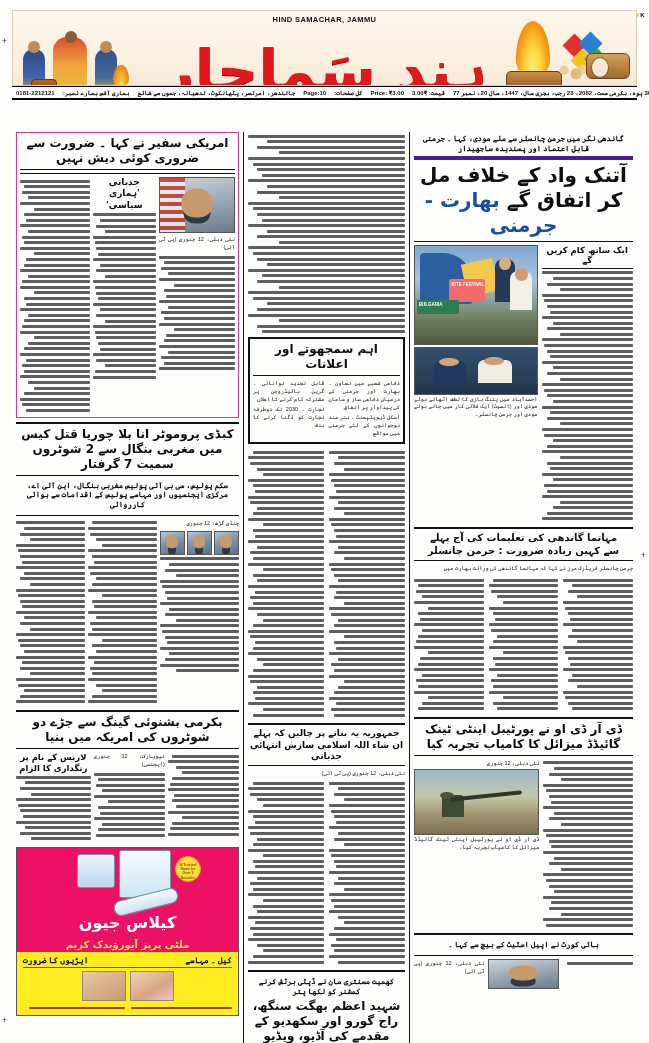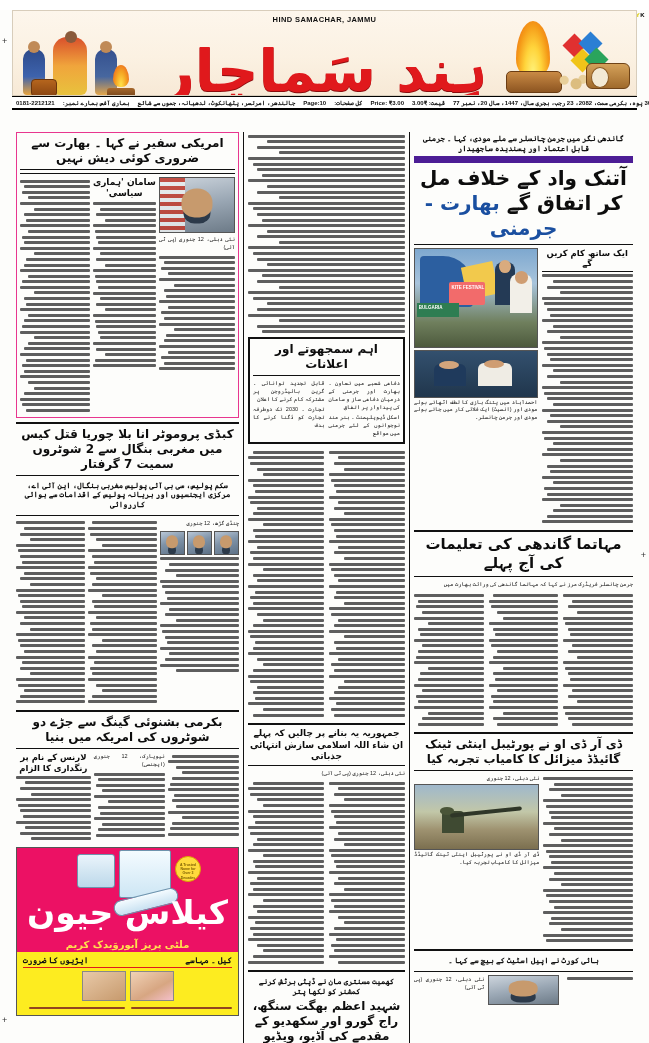--- a/index.html
+++ b/index.html
@@ -28,21 +28,21 @@
   .cmyk span:nth-child(4){color:#000;}
   .regmark { position:absolute; font-size:9px; color:#333; }
   .regmark.left-top { left:2px; top:26px; }
   .regmark.left-bot { left:2px; top:1005px; }
   .regmark.right-mid { right:3px; top:540px; }
 
   
   .masthead {
     position: relative;
     margin: 10px 12px 0 12px;
-    height: 86px;
+    height: 76px;
     background: linear-gradient(180deg,#fdf6ec 0%, #fbf1e2 55%, #f7e9d6 100%);
     border: 1px solid #d8cdbb;
     overflow: hidden;
   }
   .paper-locale {
     position:absolute; left:0; right:0; top:4px;
     text-align:center; font-size:7.5px; font-weight:bold;
     letter-spacing:.4px; color:#111;
   }
   .logo-urdu {
@@ -146,21 +146,21 @@
     opacity:.82;
   }
   .ln.s1{width:100%} .ln.s2{width:94%} .ln.s3{width:88%}
   .ln.s4{width:97%} .ln.s5{width:80%} .ln.s6{width:91%}
 
   .hl {
     direction:rtl; text-align:center; font-family:"DejaVu Sans",sans-serif;
     font-weight:bold; color:#0d0d0d; line-height:1.25;
   }
   .hl-xl { font-size:20px; }
-  .hl-lg { font-size:15px; }
+  .hl-lg { font-size:10px; }
   .hl-md { font-size:12px; }
   .hl-sm { font-size:10px; }
   .hl-blue { color:#1a4fa0; }
   .kicker {
     direction:rtl; text-align:center; font-size:7.5px; font-weight:bold;
     color:#111; line-height:1.3; padding:2px 2px;
   }
   .rule { height:1px; background:#111; margin:3px 0; }
   .rule.thick { height:2px; }
 
@@ -208,21 +208,21 @@
   }
   .ad-badge {
     position:absolute; left:158px; top:8px; width:26px; height:26px;
     border-radius:50%; background:#ffd93d; border:1px solid #d7a600;
     font-size:3.5px; color:#7a5c00; text-align:center; line-height:1.2;
     padding-top:6px; font-weight:bold;
   }
   .ad-brand {
     position:absolute; right:6px; left:6px; bottom:20px;
     text-align:center; direction:rtl; color:#fff; font-weight:bold;
-    font-size:33px; font-family:"DejaVu Sans",sans-serif;
+    font-size:16px; font-family:"DejaVu Sans",sans-serif;
   }
   .ad-sub {
     position:absolute; right:6px; left:6px; bottom:2px;
     text-align:center; direction:rtl; color:#ffe14d; font-weight:bold;
     font-size:10px; font-family:"DejaVu Sans",sans-serif;
   }
   .ad-yellow { background:#fdec20; padding:4px 6px; }
   .ad-yellow .head2 {
     display:flex; justify-content:space-between; direction:rtl;
     font-size:8px; font-weight:bold; color:#111;
@@ -295,21 +295,21 @@
     <div class="sep"></div>
 
   </div>
 
   <div class="content">
 
     <div class="col col-left">
       <div class="inner">
 
         <div class="boxed pinkbox" style="padding:3px 3px 2px;">
-          <div class="hl hl-md">امریکی سفیر نے کہا ۔ بھارت سے ضروری کوئی دیش نہیں</div>
+          <div class="hl hl-md">امریکی سفیر نے کہا ۔ ضرورت سے ضروری کوئی دیش نہیں</div>
           <div class="rule"></div>
           <div class="rule"></div>
           <div style="display:flex; gap:3px; margin-top:2px;">
             <div style="flex:1.1">
               <div class="urdu-lines">
                 <div class="ln s1"></div>
                   <div class="ln s2"></div>
                   <div class="ln s4"></div>
                 <div class="ln s3"></div>
                   <div class="ln s1"></div>
@@ -346,21 +346,21 @@
                   <div class="ln s1"></div>
                 <div class="ln s3"></div>
                   <div class="ln s5"></div>
                   <div class="ln s2"></div>
                 <div class="ln s1"></div>
                   <div class="ln s4"></div>
                   <div class="ln s6"></div>
               </div>
             </div>
             <div style="flex:1">
-              <div class="hl hl-sm" style="font-size:9px;">سامان 'ہماری سیاسی'</div>
+              <div class="hl hl-sm" style="font-size:9px;">جذباتی 'ہماری سیاسی'</div>
               <div class="urdu-lines" style="margin-top:2px">
                 <div class="ln s1"></div>
                   <div class="ln s3"></div>
                   <div class="ln s2"></div>
                 <div class="ln s5"></div>
                   <div class="ln s1"></div>
                   <div class="ln s4"></div>
                 <div class="ln s2"></div>
                   <div class="ln s6"></div>
                   <div class="ln s1"></div>
@@ -418,21 +418,21 @@
               </div>
             </div>
           </div>
         </div>
 
         <div class="rule thick" style="margin:4px 0 3px"></div>
 
         <div>
           <div class="hl hl-md">کبڈی پروموٹر انا بلا چوریا قتل کیس میں مغربی بنگال سے 2 شوٹروں سمیت 7 گرفتار</div>
           <div class="rule"></div>
-          <div class="kicker">سکم پولیس، سی بی آئی پولیس مغربی بنگال، این آئی اے، مرکزی ایجنسیوں اور ہریانہ پولیس کے اقدامات سے ہوائی کارروائی</div>
+          <div class="kicker">سکم پولیس، سی بی آئی پولیس مغربی بنگال، این آئی اے، مرکزی ایجنسیوں اور مہاسے پولیس کے اقدامات سے ہوائی کارروائی</div>
           <div class="rule"></div>
           <div style="display:flex; gap:3px; margin-top:2px;">
             <div style="flex:1">
               <div class="urdu-lines">
                 <div class="ln s1"></div>
                   <div class="ln s3"></div>
                   <div class="ln s2"></div>
                 <div class="ln s5"></div>
                   <div class="ln s1"></div>
                   <div class="ln s4"></div>
@@ -887,21 +887,21 @@
 
         </div>
 
       </div>
     </div>
 
     <div class="col col-right">
       <div class="inner">
 
         <div>
-          <div class="kicker" style="border-bottom:7px solid #4c1d95;padding-bottom:2px;">گاندھی نگر میں جرمن چانسلر سے ملے مودی، کہا ۔ جرمنی قابلِ اعتماد اور پسندیدہ ساجھیدار</div>
+          <div class="kicker" style="border-bottom:4px solid #4c1d95;padding-bottom:2px;">گاندھی نگر میں جرمن چانسلر سے ملے مودی، کہا ۔ جرمنی قابلِ اعتماد اور پسندیدہ ساجھیدار</div>
           <div class="hl hl-xl" style="margin-top:3px;">
             <span>آتنک واد کے خلاف مل کر اتفاق گے</span>
             <span class="hl-blue">بھارت - جرمنی</span>
           </div>
           <div class="rule" style="margin:3px 0"></div>
 
           <div style="display:flex; gap:4px;">
 
             <div style="flex:1.35">
               <div class="photo" style="height:100px;background:linear-gradient(180deg,#7ea8cf 0%,#a8c4dc 35%,#6f7f5d 75%,#4d5a3d 100%);">
@@ -976,20 +976,21 @@
               </div>
             </div>
           </div>
         </div>
 
         <div class="rule thick" style="margin:4px 0 3px"></div>
         <div>
           <div class="hl hl-lg">
             <span>مہاتما گاندھی کی تعلیمات کی آج پہلے</span>
           </div>
+          <div class="hl hl-lg">سے کہیں زیادہ ضرورت : جرمن چانسلر</div>
           <div class="rule"></div>
           <div class="caption">جرمن چانسلر فریڈرک مرز نے کہا کہ مہاتما گاندھی کی وراثت بھارت میں</div>
           <div class="urdu-lines" style="display:flex;gap:5px;margin-top:2px;">
             <div style="flex:1">
               <div class="ln s1"></div>
                 <div class="ln s3"></div>
                 <div class="ln s2"></div>
               <div class="ln s5"></div>
                 <div class="ln s1"></div>
                 <div class="ln s4"></div>

